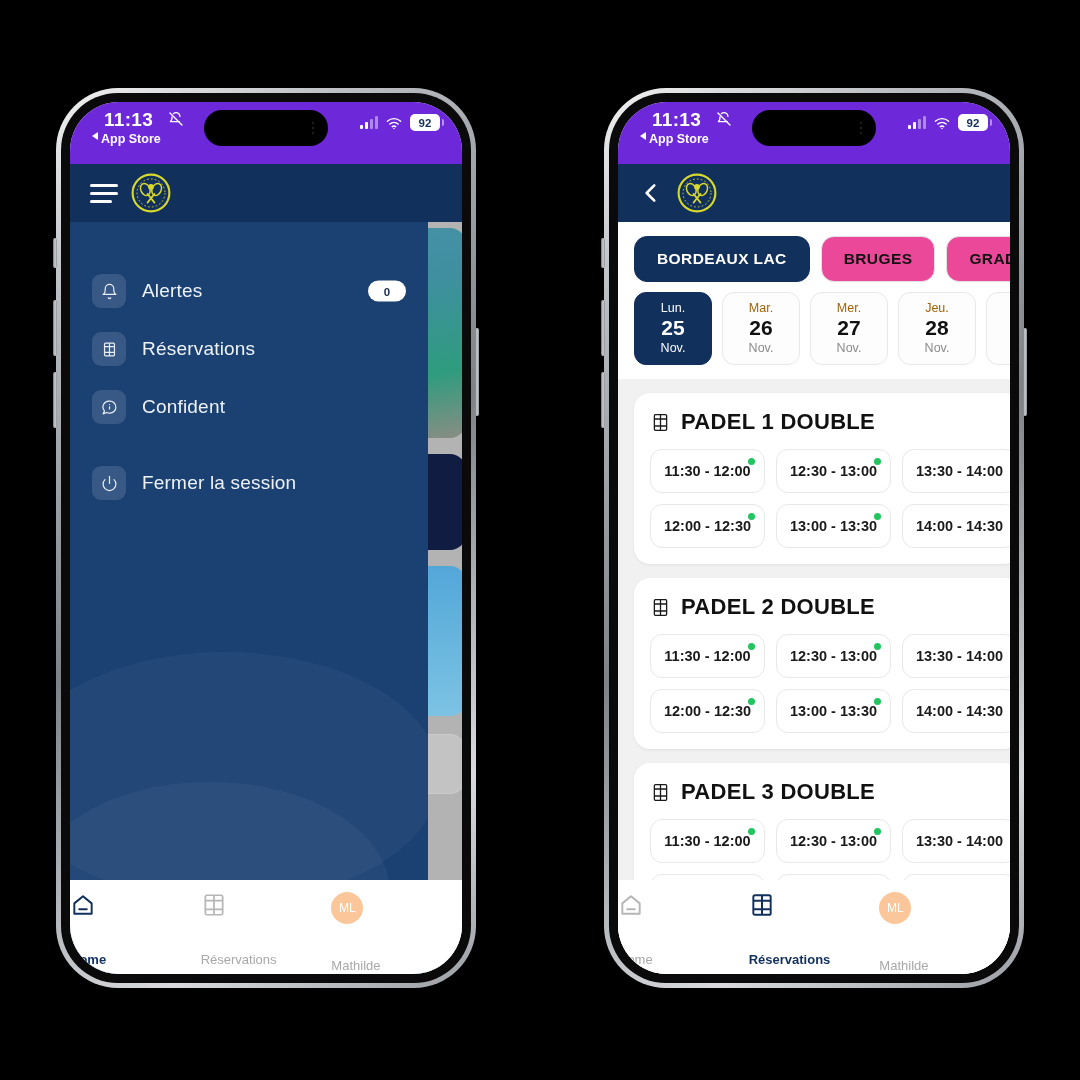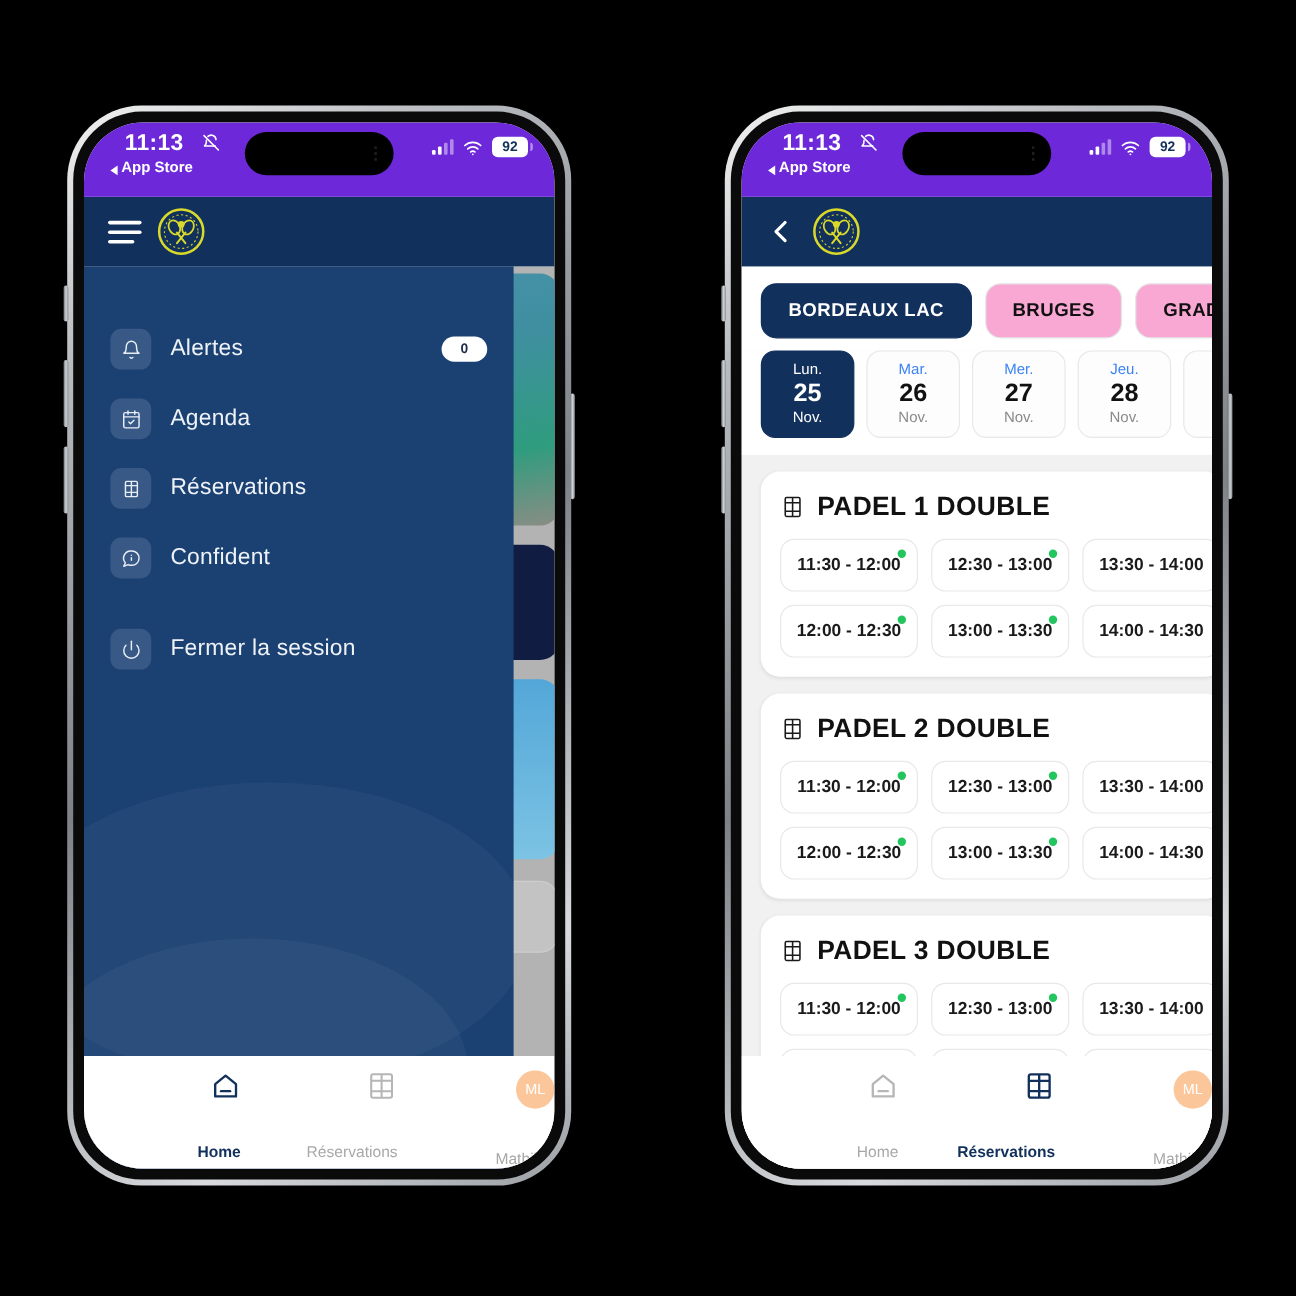--- a/index.html
+++ b/index.html
@@ -52,21 +52,21 @@
     background:#6d28d9; z-index:6;
   }
   .sb-time {
     position:absolute; left:34px; top:7px;
     color:#fff; font-size:19px; font-weight:bold; letter-spacing:.3px;
   }
   .sb-bell { position:absolute; left:98px; top:9px; width:16px; height:16px; }
   .sb-appstore {
     position:absolute; left:22px; top:30px;
     color:#fff; font-size:12.5px; font-weight:bold;
-    display:flex; align-items:flex-end; gap:3px;
+    display:flex; align-items:flex-start; gap:3px;
   }
   .sb-tri {
     width:0;height:0;border-top:4.5px solid transparent;border-bottom:4.5px solid transparent;
     border-right:6px solid #fff;
   }
   .island {
     position:absolute; left:50%; transform:translateX(-50%); top:8px;
     width:124px; height:36px; border-radius:20px; background:#000;
   }
   .island-dots {
@@ -154,33 +154,33 @@
   }
 
   
   .res-screen { position:absolute; inset:0; top:120px; background:#f1f1f1; overflow:hidden; }
   .club-tabs {
     background:#fff; padding:14px 0 10px 16px;
     display:flex; gap:11px; white-space:nowrap;
   }
   .club-tab {
     flex:none; padding:13px 22px; border-radius:13px;
-    border:1px solid #e3e3e3; background:#f9a8d4;
+    border:1px solid #e3e3e3; background:#ec4899;
     font-size:15.5px; font-weight:bold; color:#111; letter-spacing:.4px;
     cursor:pointer;
   }
   .club-tab.active { background:#12305c; color:#fff; border-color:#12305c; }
 
   .date-row { background:#fff; padding:0 0 14px 16px; display:flex; gap:10px; white-space:nowrap; }
   .date-cell {
     flex:none; width:78px; padding:8px 0 9px; border-radius:12px;
     border:1px solid #e8e8e8; background:#fdfdfd; text-align:center; cursor:pointer;
   }
   .date-cell.active { background:#12305c; border-color:#12305c; }
-  .d-dow { font-size:12.5px; color:#3b82f6; }
+  .d-dow { font-size:12.5px; color:#a16207; }
   .d-num { font-size:21px; font-weight:bold; color:#111; margin:1px 0 1px; }
   .d-mon { font-size:12.5px; color:#8a8a8a; }
   .date-cell.active .d-dow,
   .date-cell.active .d-num,
   .date-cell.active .d-mon { color:#fff; }
 
   .court-list { padding:14px 0 0 16px; }
   .court-card {
     background:#fff; border-radius:16px; padding:16px 0 16px 16px;
     margin-bottom:14px; margin-right:-10px;
@@ -199,21 +199,21 @@
   .slot .dot {
     position:absolute; right:9px; top:8px; width:7px; height:7px;
     border-radius:50%; background:#22c55e;
   }
 
   
   .tabbar {
     position:absolute; left:0; right:0; bottom:0; height:94px;
     background:#fff; display:flex; align-items:flex-start; padding-top:12px; z-index:7;
   }
-  .tab { flex:1; display:flex; flex-direction:column; align-items:flex-end; gap:6px; cursor:pointer; }
+  .tab { flex:1; display:flex; flex-direction:column; align-items:flex-start; gap:6px; cursor:pointer; }
   .tab-label { font-size:13px; color:#a8a8a8;margin-top:28px; }
   .tab.active .tab-label { color:#12305c; font-weight:bold; }
   .avatar {
     width:32px; height:32px; border-radius:50%; background:#fbc79a;
     color:#fff; font-size:12px; display:flex; align-items:center; justify-content:center;
   }
   .home-ind {
     position:absolute; left:50%; transform:translateX(-50%); bottom:10px;
     width:140px; height:5px; border-radius:3px; background:#0d0d0d;
   }
@@ -255,29 +255,20 @@
               <span class="mico">
                 <svg width="17" height="17" viewBox="0 0 24 24" fill="none" stroke="#e8eef6" stroke-width="1.7" stroke-linecap="round" stroke-linejoin="round">
                   <path d="M18 8A6 6 0 1 0 6 8c0 7-3 8-3 8h18s-3-1-3-8"></path>
                   <path d="M13.7 21a2 2 0 0 1-3.4 0"></path>
                 </svg>
               </span>
               <span class="mlabel">Alertes</span>
               <span class="badge">0</span>
             </div>
 
-            <div class="mitem">
-              <span class="mico">
-                <svg width="17" height="17" viewBox="0 0 24 24" fill="none" stroke="#e8eef6" stroke-width="1.7" stroke-linecap="round" stroke-linejoin="round">
-                  <rect x="3" y="4" width="18" height="18" rx="2"></rect>
-                  <path d="M3 9h18M8 2v4M16 2v4M9 15l2 2 4-4"></path>
-                </svg>
-              </span>
-              <span class="mlabel">Agenda</span>
-            </div>
 
             <div class="mitem">
               <span class="mico">
                 <svg width="17" height="17" viewBox="0 0 24 24" fill="none" stroke="#e8eef6" stroke-width="1.7" stroke-linejoin="round">
                   <rect x="5" y="3" width="14" height="18" rx="1.5"></rect>
                   <path d="M5 8h14M5 16h14M12 3v18"></path>
                 </svg>
               </span>
               <span class="mlabel">Réservations</span>
             </div>

